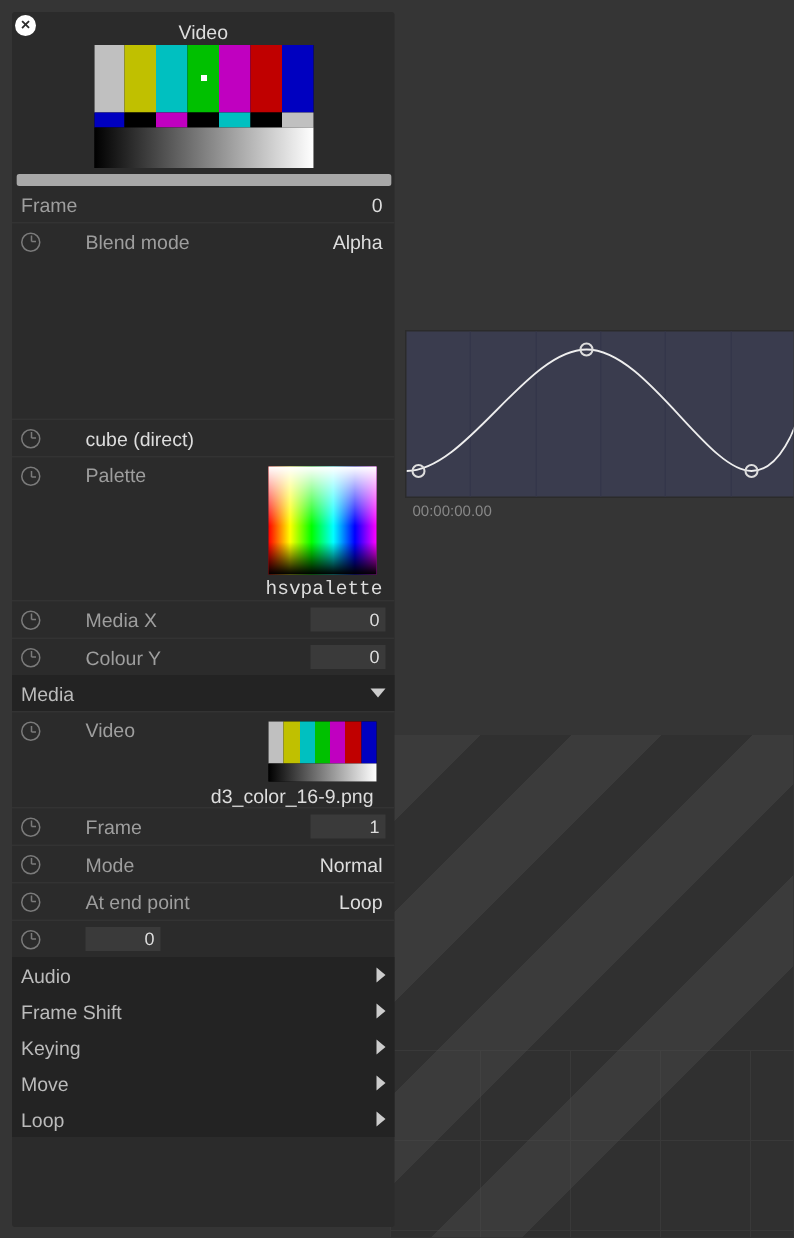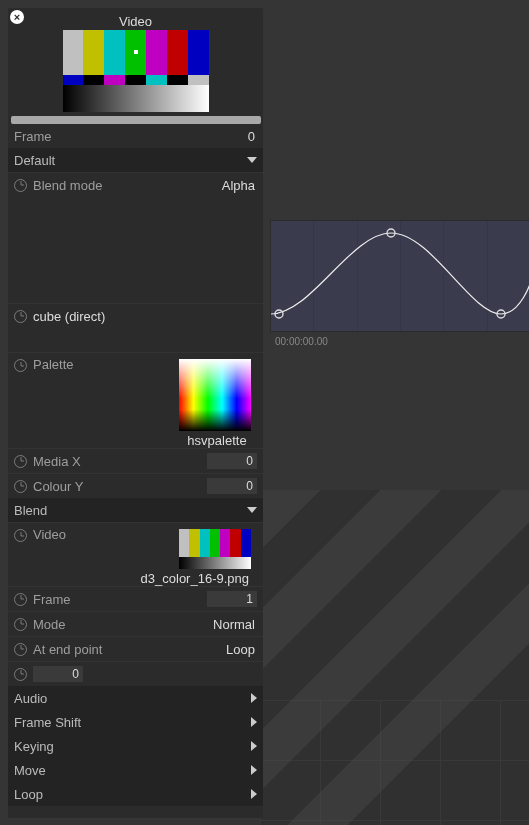--- a/index.html
+++ b/index.html
@@ -17,21 +17,21 @@
   .smpte{position:relative;width:146px;height:82px;margin:22px auto 0;background:#000;}
   .smpte .bars{position:absolute;left:0;top:0;height:55%;width:100%;display:flex;}
   .smpte .bars span{flex:1;}
   .smpte .mid{position:absolute;left:0;top:55%;height:12%;width:100%;display:flex;}
   .smpte .mid span{flex:1;}
   .smpte .bot{position:absolute;left:0;top:67%;height:33%;width:100%;
     background:linear-gradient(90deg,#000,#fff);}
   .smpte .dot{position:absolute;left:50%;top:27%;transform:translate(-50%,-50%);width:4px;height:4px;background:#fff;}
   .progress{width:250px;height:8px;margin:4px auto 0;background:#444;border-radius:2px;position:relative;overflow:hidden;}
   .progress .fill{position:absolute;left:0;top:0;bottom:0;background:#a8a8a8;width:100%;}
-  .row,.section{display:flex;align-items:center;height:24px;padding:0 6px;}
+  .row,.section{display:flex;align-items:center;height:24px;padding:0 6px;gap:24px;}
   .row{border-top:1px solid #333;}
   .section{background:#232323;color:#bbb;justify-content:space-between;cursor:pointer;position:relative;}
   .tri-down{width:0;height:0;border-left:5px solid transparent;border-right:5px solid transparent;border-top:6px solid #ccc;}
   .tri-right{width:0;height:0;border-top:5px solid transparent;border-bottom:5px solid transparent;border-left:6px solid #ccc;}
   .clock{width:11px;height:11px;border:1px solid #7b7b7b;border-radius:50%;margin-right:6px;position:relative;flex:0 0 auto;}
   .clock::before{content:"";position:absolute;left:50%;top:50%;width:1px;height:4px;background:#7b7b7b;transform-origin:bottom;transform:translate(-50%,-100%);}
   .clock::after{content:"";position:absolute;left:50%;top:50%;width:3px;height:1px;background:#7b7b7b;transform:translate(0,-50%);}
   .lbl{flex:1;color:#9e9e9e;white-space:nowrap;}
   .val{color:#ddd;text-align:right;padding-right:2px;}
   .numbox{width:46px;height:16px;background:#3a3a3a;text-align:right;padding-right:4px;color:#ddd;line-height:16px;font-size:12px;}
@@ -92,61 +92,57 @@
   </div>
   <div class="progress">
       <div class="fill"></div>
     </div>
 
   <div class="row" style="border-top:none;">
     <span class="lbl">Frame</span>
     <span class="val">0</span>
   </div>
 
-  <div class="section">
-    <span>Default</span>
-    <span class="tri-down"></span>
-  </div>
 
   <div class="row">
     <span class="clock"></span>
     <span class="lbl">Blend mode</span>
     <span class="val">Alpha</span>
   </div>
 
 
   <div class="spacer"></div>
 
   <div class="row">
     <span class="clock"></span>
     <span class="val">cube (direct)</span>
   </div>
 
-  <div class="row" style="height:auto;align-items:flex-start;padding-top:4px;margin-top:24px;">
+  <div class="row" style="height:auto;align-items:flex-start;padding-top:4px;">
     <span class="clock" style="margin-top:2px;"></span>
     <span class="lbl">Palette</span>
     <div style="text-align:center;">
       <div class="palette"></div>
-      <div class="val" style="text-align:center;">hsvpalette</div>
+      <div class="val" style="text-align:left;font-family:Liberation Mono, monospace;">hsvpalette</div>
     </div>
   </div>
 
   <div class="row">
     <span class="clock"></span>
     <span class="lbl">Media X</span>
     <div class="numbox">0</div>
   </div>
   <div class="row">
     <span class="clock"></span>
     <span class="lbl">Colour Y</span>
     <div class="numbox">0</div>
   </div>
 
   <div class="section">
-    <span>Blend</span>
+    <span>Media</span>
     <span class="tri-down"></span>
   </div>
 
   <div class="row" style="height:auto;align-items:flex-start;padding-top:4px;">
     <span class="clock" style="margin-top:2px;"></span>
     <span class="lbl">Video</span>
     <div style="text-align:center;">
       <div class="thumb-media">
         <div class="tb" id="media-top">
             <span style="background: rgb(192, 192, 192);"></span>

